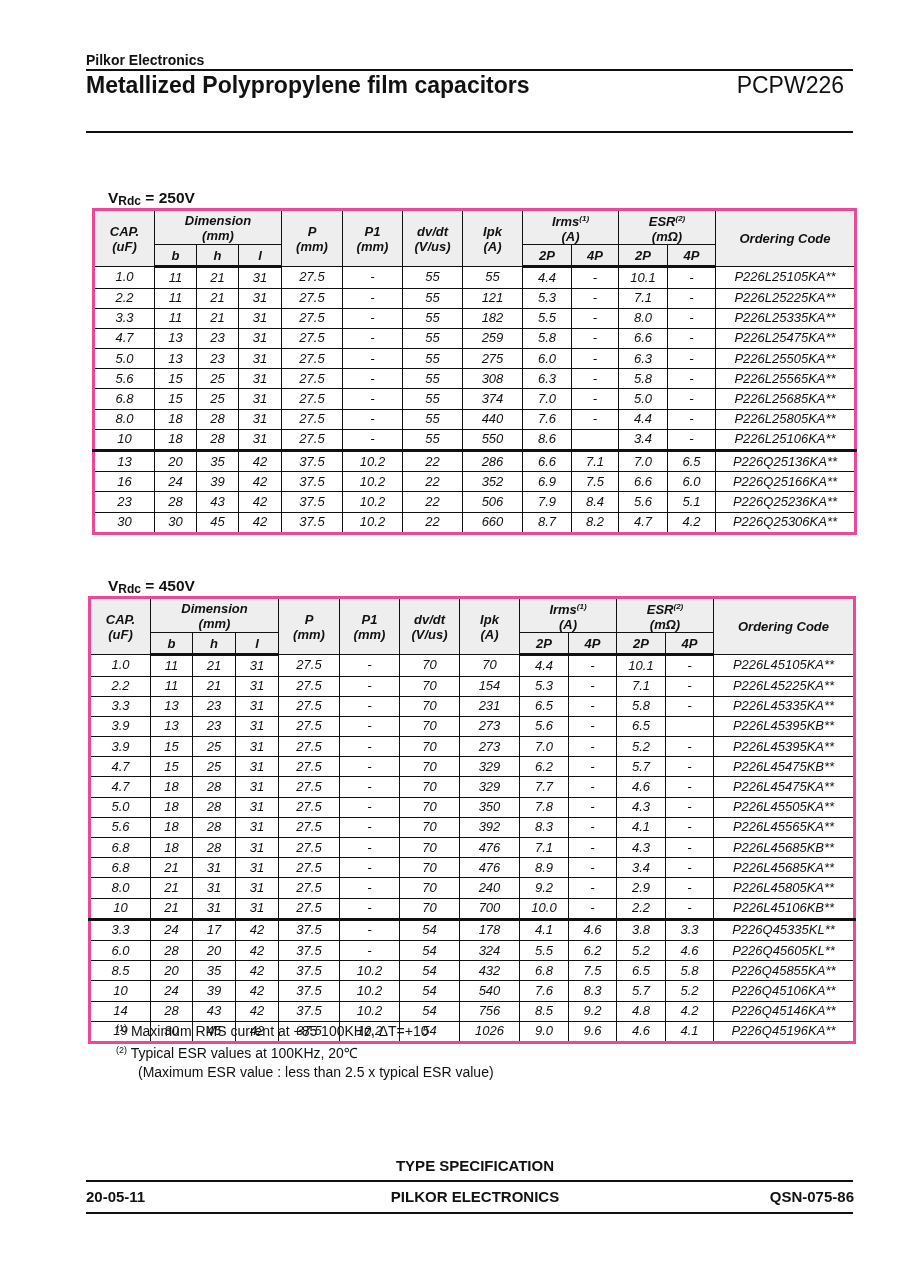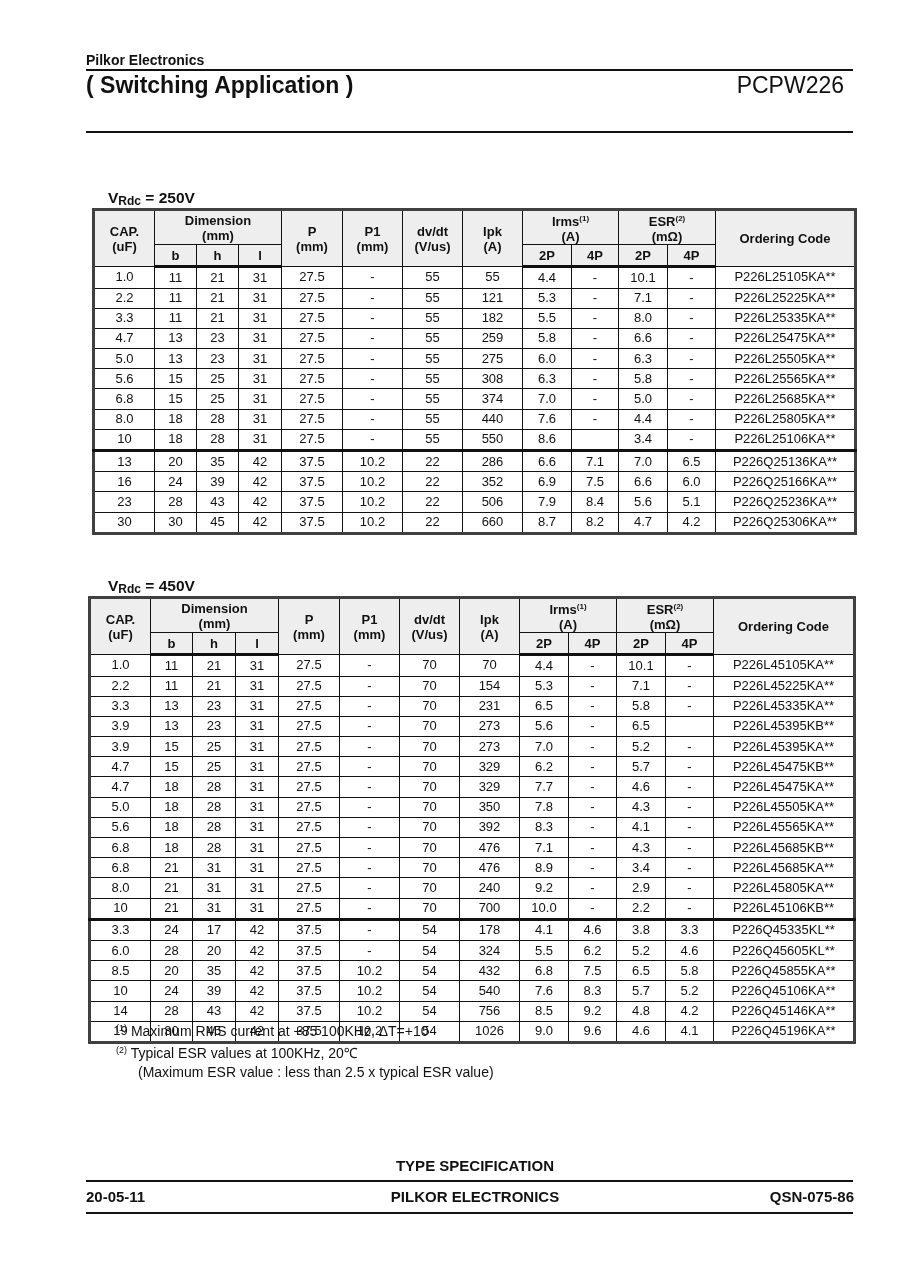--- a/index.html
+++ b/index.html
@@ -5,41 +5,41 @@
   html, body { margin: 0; padding: 0; background: #ffffff; }
   body { width: 900px; height: 1274px; position: relative; font-family: "Liberation Sans", sans-serif; color: #111; }
   .page { position: absolute; left: 0; top: 0; width: 900px; height: 1142px; }
   .company { position: absolute; left: 86px; top: 52px; font-size: 14px; font-weight: bold; }
   .rule-thick { position: absolute; left: 86px; width: 767px; height: 2px; background: #111; }
   .title { position: absolute; left: 86px; top: 71px; font-size: 23px; font-weight: bold; line-height: 28px; }
   .model { position: absolute; right: 56px; top: 71px; font-size: 23px; font-weight: normal; line-height: 28px; }
   .section { position: absolute; left: 86px; top: 151px; font-size: 15.5px; font-weight: bold; text-decoration: underline; }
   .vrdc { position: absolute; left: 108px; font-size: 15.5px; font-weight: bold; }
   .vrdc sub { font-size: 12px; vertical-align: -2px; }
-  table.spec { position: absolute; border-collapse: collapse; border: 3px solid #404040; font-size: 13px; }
+  table.spec { position: absolute; border-collapse: collapse; border: 3px solid #ec4899; font-size: 13px; font-style: italic; }
   table.spec th { background: #eeeeee; font-weight: bold; border: 1px solid #111; padding: 0; line-height: 15px; text-align: center; }
   table.spec td { border: 1px solid #111; padding: 0; text-align: center; height: 19.2px; line-height: 18px; }
   table.spec thead tr:last-child th { border-bottom: 3px solid #111; }
   table.spec tr.group-break td { border-top: 3px solid #111; }
   table.spec th sup { font-size: 8px; }
   .notes { position: absolute; left: 104px; top: 1019px; font-size: 14px; line-height: 19px; margin-left: 12px; }
   .notes sup { font-size: 9px; vertical-align: 5px; }
   .notes .indent { padding-left: 22px; }
   .typespec { position: absolute; left: 0; width: 950px; top: 1157px; text-align: center; font-size: 15px; font-weight: bold; }
   .foot { position: absolute; top: 1188px; font-size: 15px; font-weight: bold; }
 </style>
 </head>
 <body>
 
 <div class="page">
 
   <div class="company">Pilkor Electronics</div>
   <div class="rule-thick" style="top:69px;"></div>
   <div class="title">
-    <div>( Switching Application )</div>
+    <div>Metallized Polypropylene film capacitors</div>
   </div>
   <div class="model">PCPW226</div>
   <div class="rule-thick" style="top:131px;"></div>
 
 
   <div class="vrdc" style="top:189px;"><span>V</span><sub>Rdc</sub><span> = 250V</span></div>
   <table class="spec" id="tbl0" style="left:92px; top:208px; width:765px;">
     <colgroup>
       <col style="width:61px">
         <col style="width:42px">

